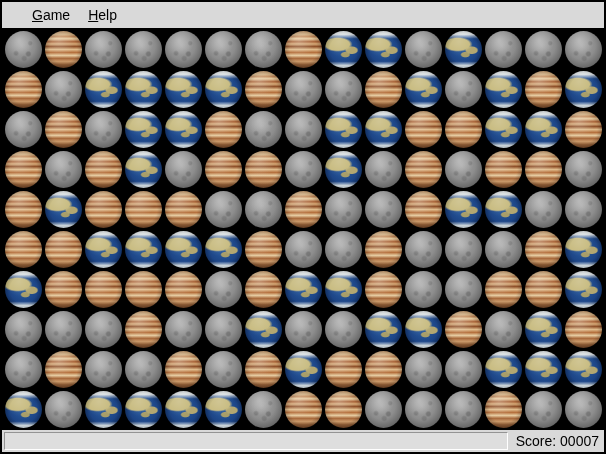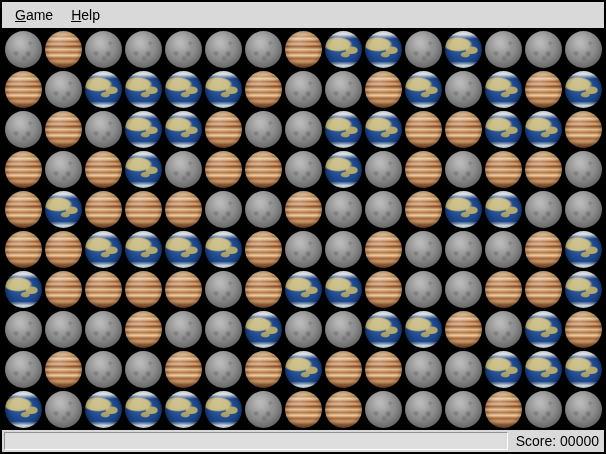--- a/index.html
+++ b/index.html
@@ -10,21 +10,21 @@
     background:#d9d9d9;
     display:flex; flex-direction:column;
     font-family:"Liberation Sans", sans-serif;
     overflow:hidden;
   }
   
   .menubar {
     height:26px; flex:0 0 26px;
     background:#d9d9d9;
     display:flex; align-items:center;
-    padding-left:4px;
+    padding-left:21px;
     font-size:14px; color:#000;
   }
   .menu-item { padding:3px 9px; cursor:default; white-space:nowrap; }
   .menu-item u { text-decoration:underline; }
   
   .board {
     flex:1 1 auto;
     background:#000;
     display:flex; align-items:flex-start; justify-content:center;
     overflow:hidden;
@@ -550,16 +550,16 @@
           <div class="ball moon"></div>
         </div>
         <div class="cell">
           <div class="ball moon"></div>
         </div>
       </div>
   </div>
   <div class="statusbar">
     <div class="status-frame"></div>
     <div class="score-area">
-      <span>Score: 00000</span>
+      <span>Score: 00007</span>
     </div>
   </div>
 </div>
 
 </body></html>

